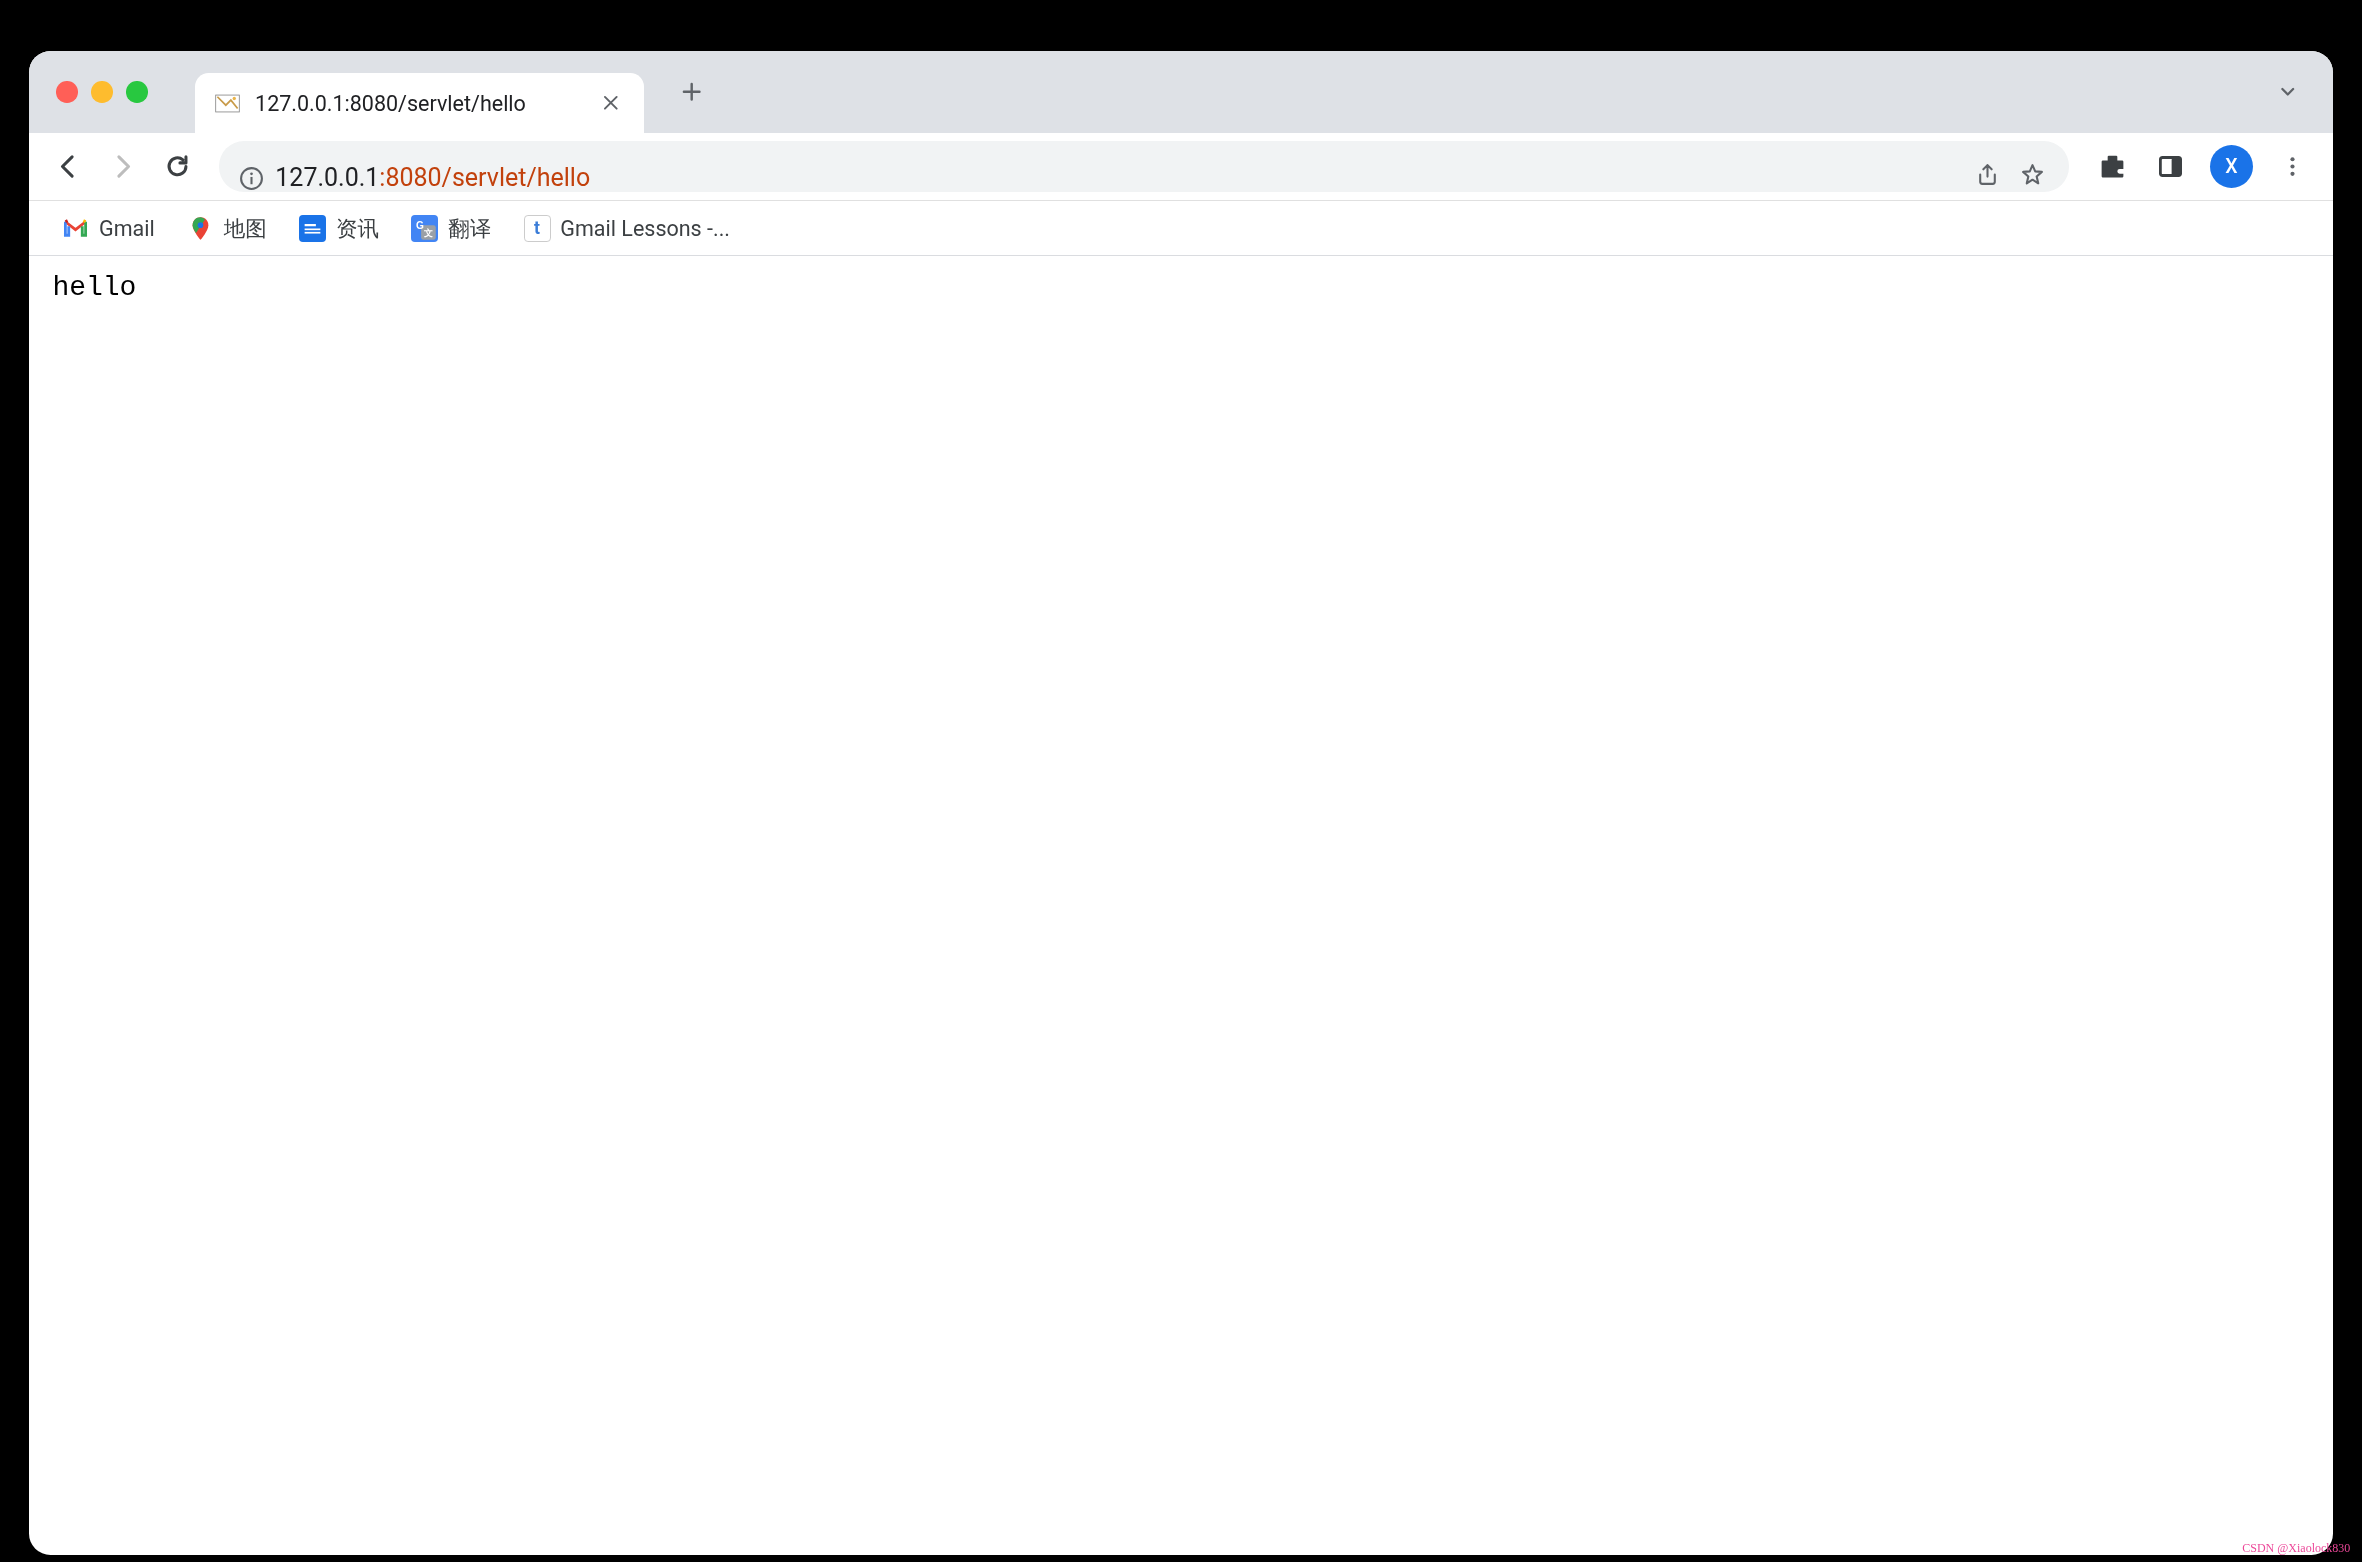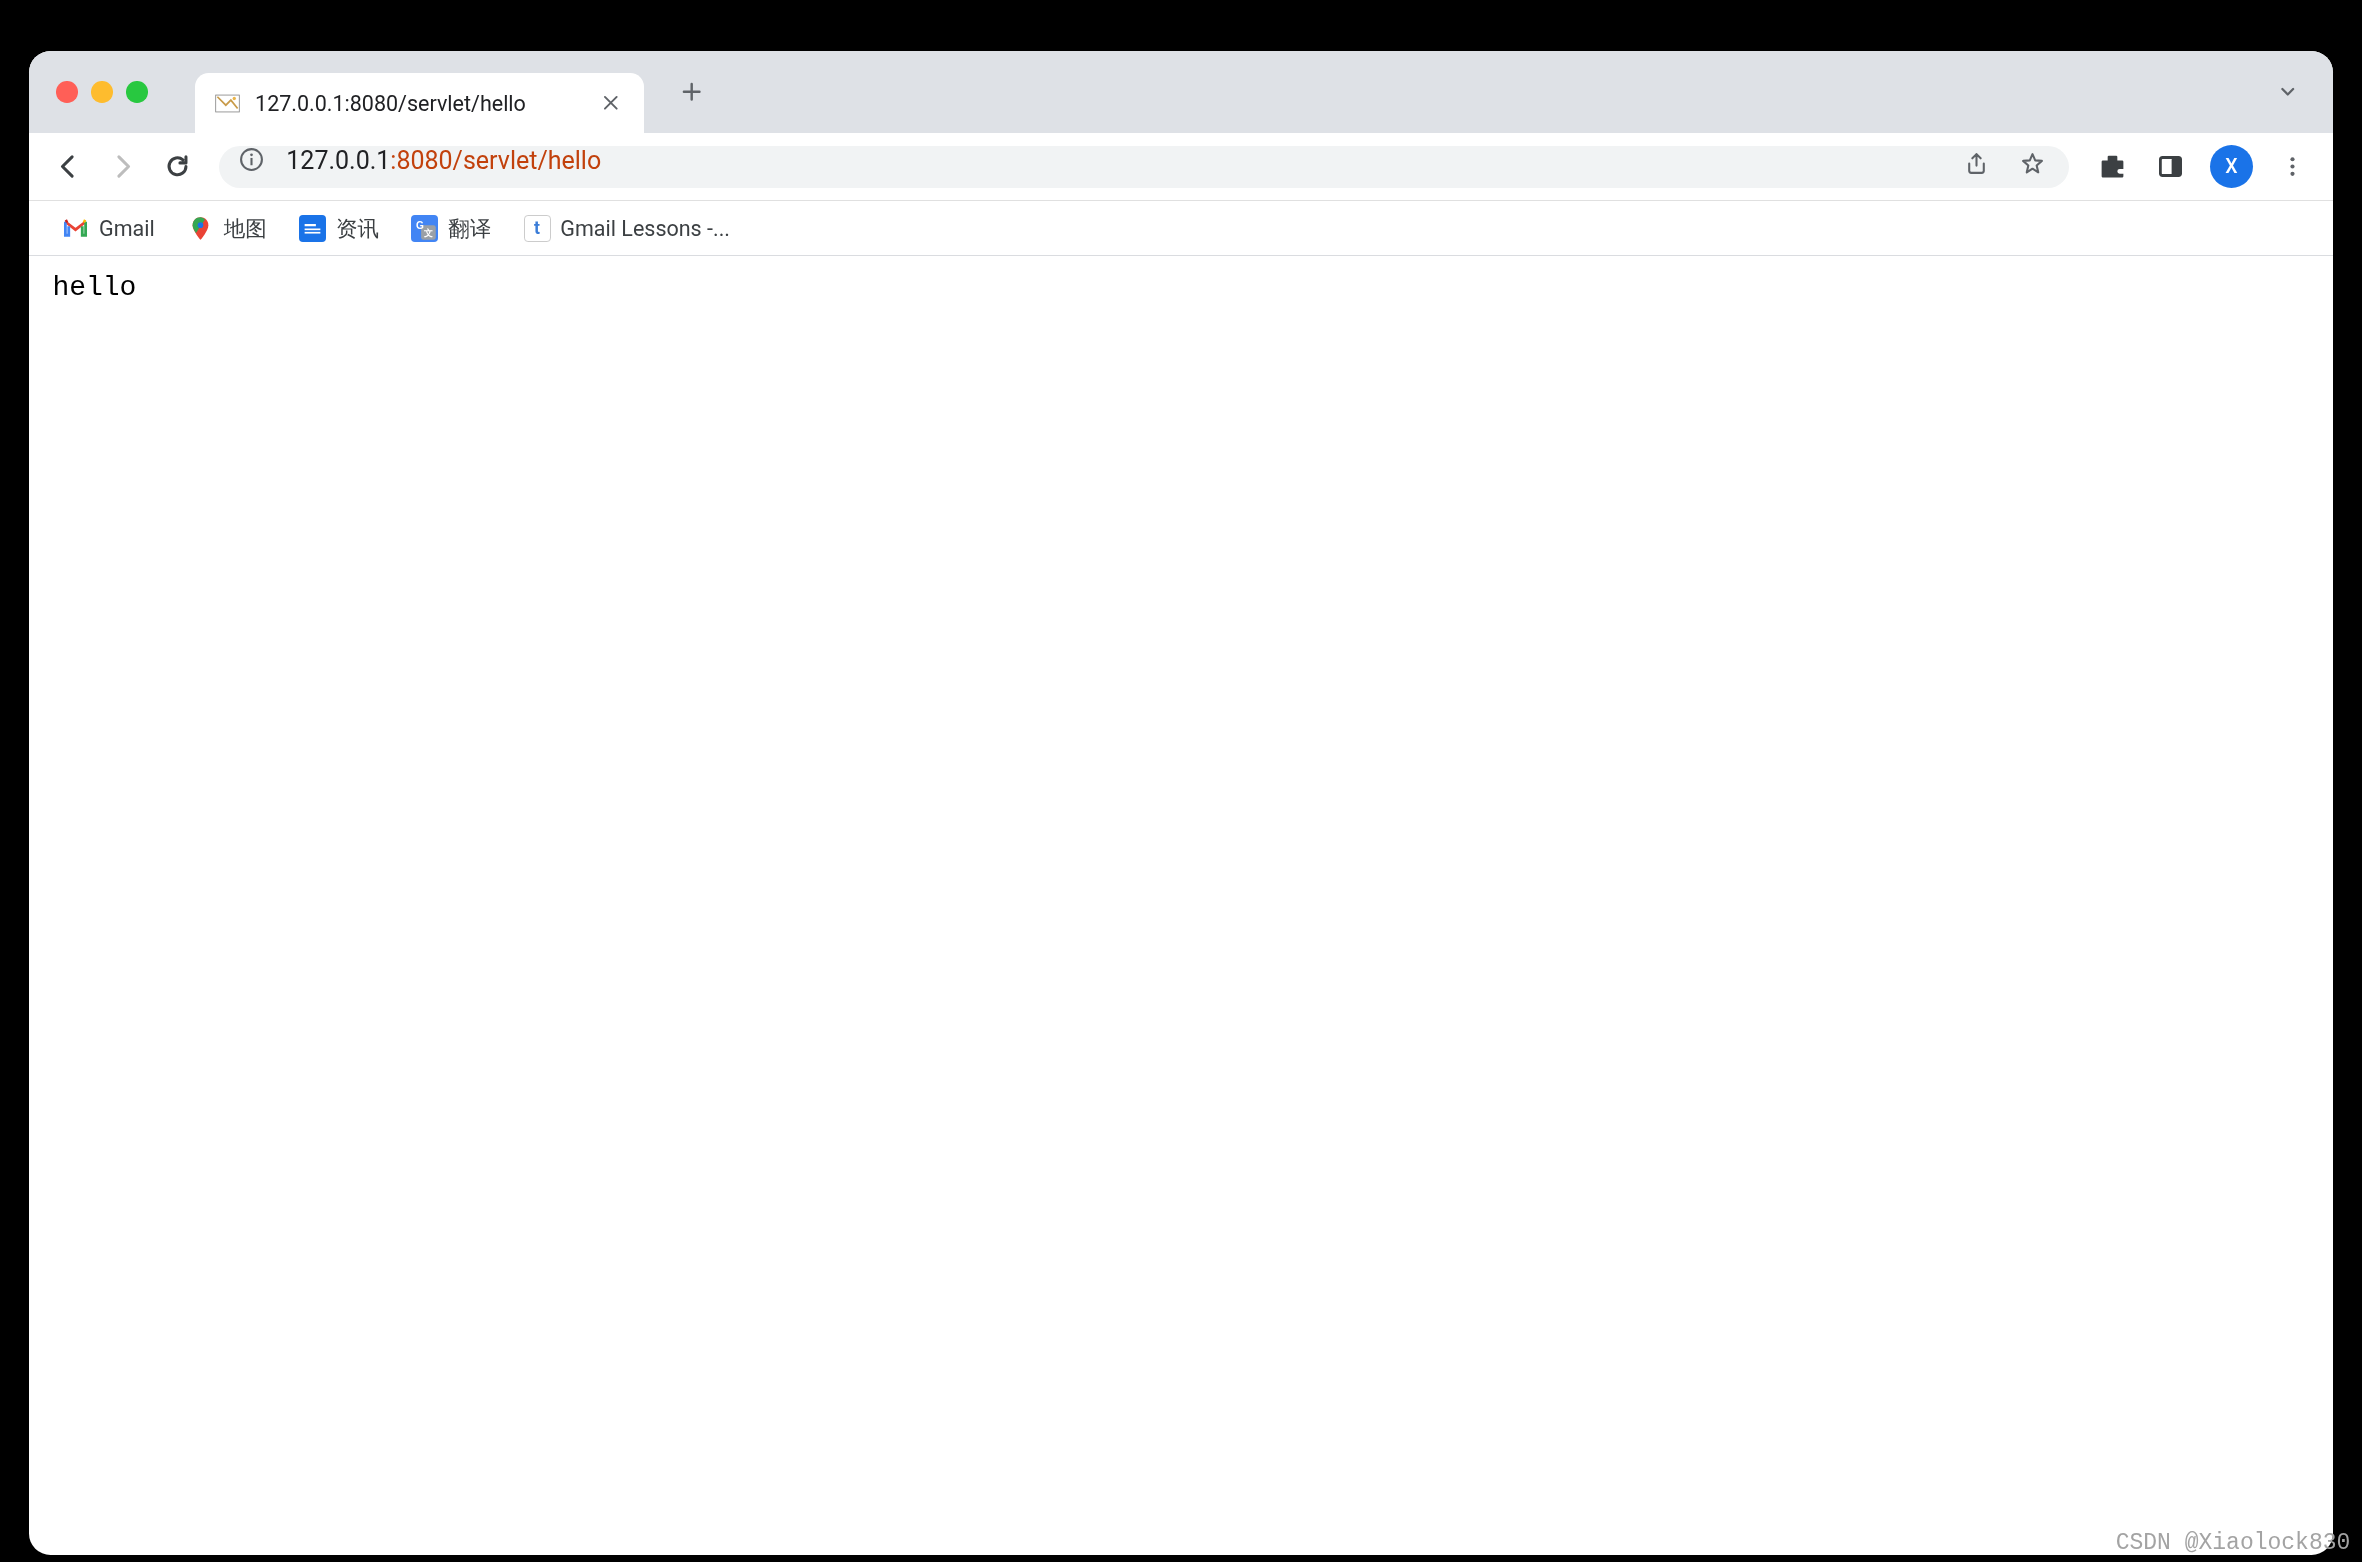--- a/index.html
+++ b/index.html
@@ -122,28 +122,28 @@
       display: flex;
       align-items: center;
       justify-content: center;
       color: #5f6368;
       cursor: pointer;
       border-radius: 50%;
     }
     .nav-btn.disabled { color: #bdbdbd; cursor: default; }
     .address-bar {
       flex: 1;
-      height: 42px;
+      height: 51px;
       background: #f1f3f4;
       border-radius: 25px;
       display: flex;
-      align-items: flex-start;
+      align-items: flex-end;
       padding: 0 19.5px;
       margin: 0 9.8px;
-      gap: 21px;
+      gap: 10px;
     }
     .site-info {
       width: 27px;
       height: 27px;
       display: flex;
       align-items: center;
       justify-content: center;
       color: #5f6368;
     }
     .url-text {
@@ -226,23 +226,23 @@
     .content {
       padding: 15.6px 23.4px;
       font-family: "Courier New", Courier, monospace;
       font-size: 28px;
       color: #000;
     }
     .watermark {
       position: absolute;
       bottom: 5.9px;
       right: 11.7px;
-      font-size: 23px;
-      color: #a3a3a3;
-      font-family: Liberation Mono, monospace;
+      font-size: 12px;
+      color: #ec4899;
+      font-family: Liberation Serif, serif;
     }
     svg { display: block; }
   </style>
 </head>
 <body>
 
 <div class="browser-window">
 
   <div class="title-bar">
     <div class="traffic-lights">

